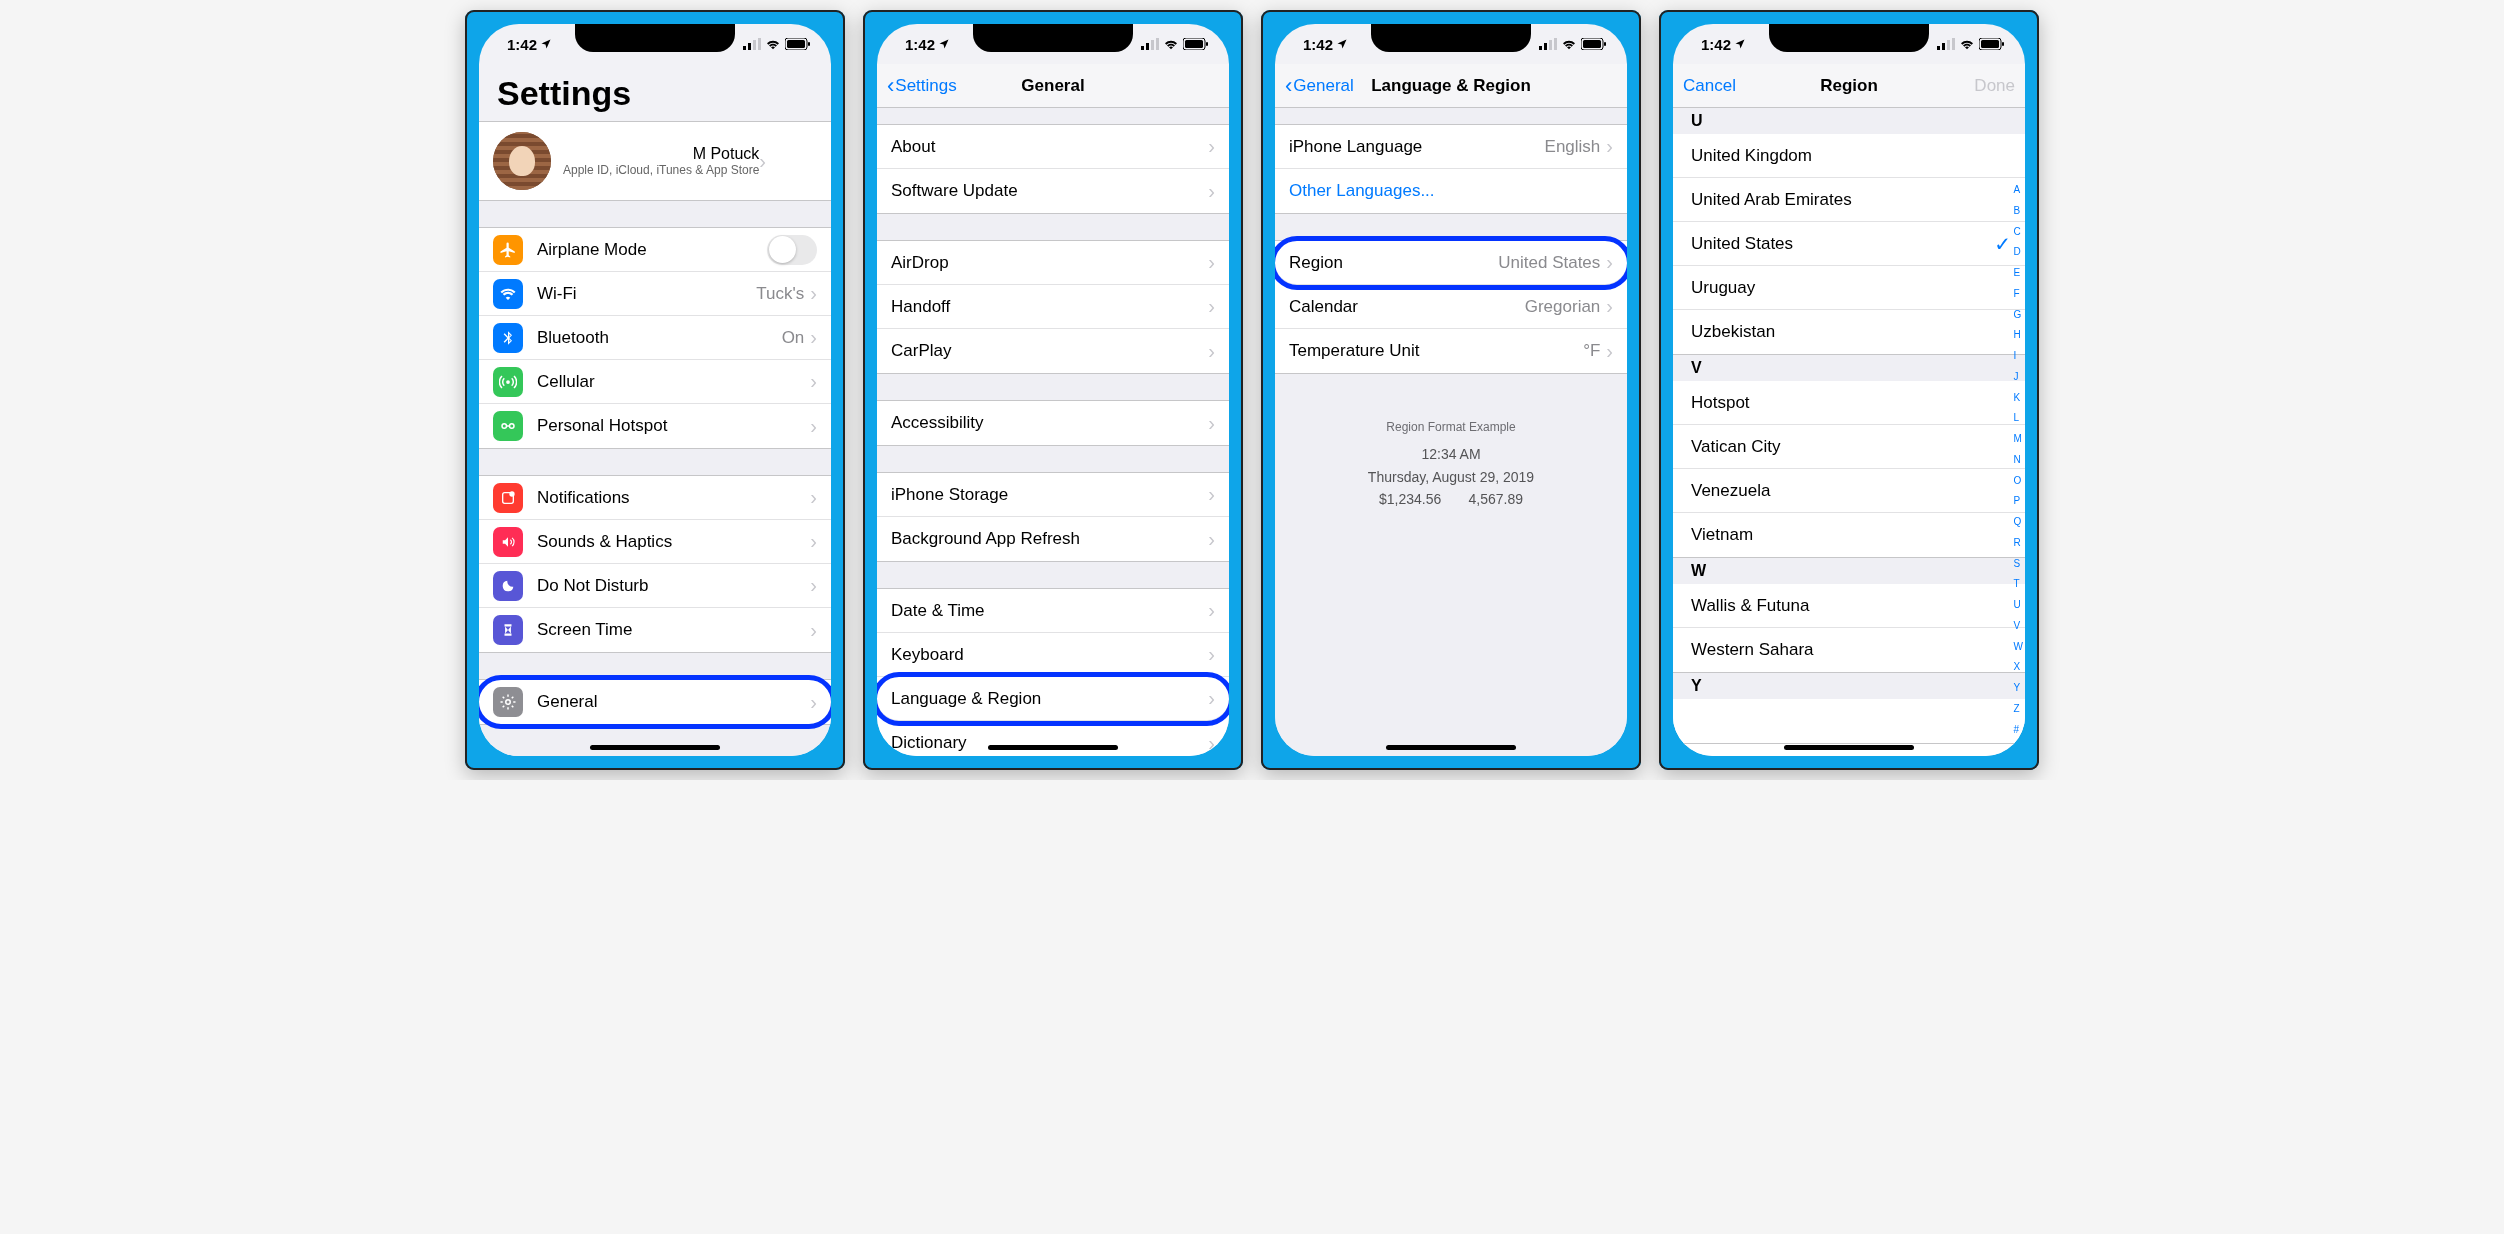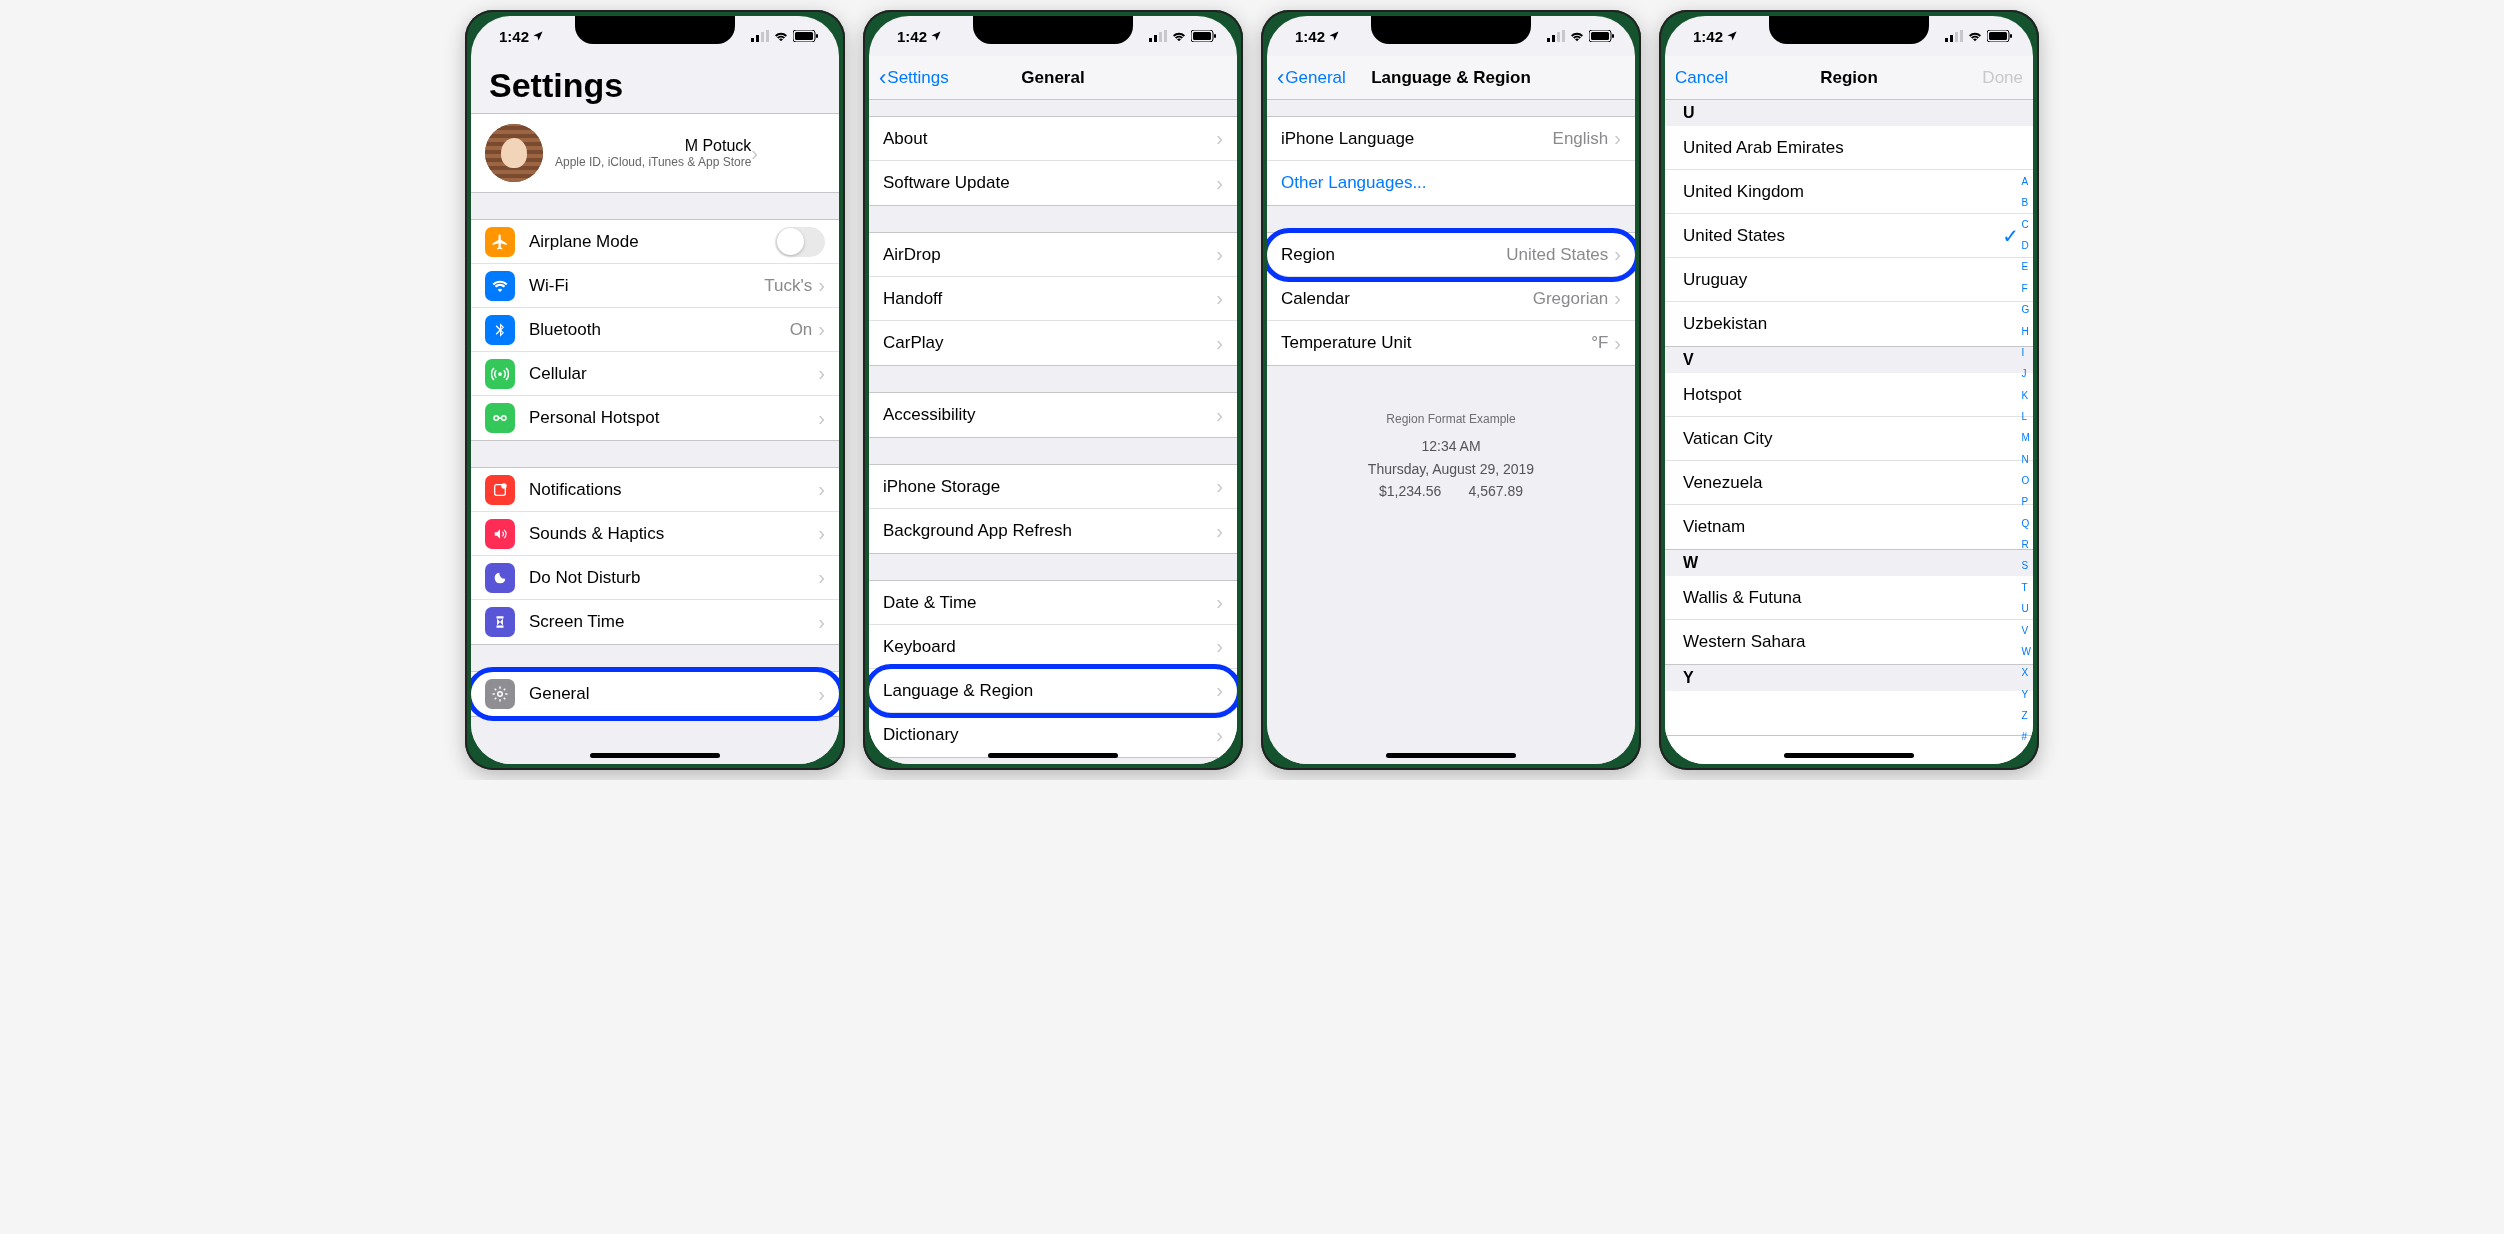--- a/index.html
+++ b/index.html
@@ -7,23 +7,23 @@
     font-family: -apple-system, "Helvetica Neue", Helvetica, Arial, sans-serif;
     background: #f5f5f5;
     display: flex;
     gap: 18px;
     padding: 10px;
     justify-content: center;
   }
   .phone {
     width: 380px;
     height: 760px;
-    background: #14532d;
-    border-radius: 28px;
-    padding: 6px;
+    background: #0ea5e9;
+    border-radius: 9px;
+    padding: 14px;
     box-shadow: 0 6px 20px rgba(0,0,0,0.25), inset 0 0 0 2px #222;
     position: relative;
   }
   .screen {
     width: 100%; height: 100%;
     background: #f2f2f6;
     border-radius: 40px;
     overflow: hidden;
     position: relative;
     display: flex;
@@ -533,24 +533,24 @@
       <div class="back-btn" style="font-size:17px;">
           <span>Cancel</span>
         </div>
       <div class="title">Region</div>
       <div class="nav-right">Done</div>
     </div>
     <div class="content" style="background:#fff;position:relative;">
       <div class="index-header">U</div>
       <div class="section region-list" id="s4u" style="margin-bottom:0;border-top:none;">
           <div class="row region-item">
+            <span class="label">United Kingdom</span>
+          </div>
+          <div class="row region-item">
             <span class="label">United Arab Emirates</span>
-          </div>
-          <div class="row region-item">
-            <span class="label">United Kingdom</span>
           </div>
           <div class="row region-item">
             <span class="label">United States</span>
             <span class="checkmark">✓</span>
           </div>
           <div class="row region-item">
             <span class="label">Uruguay</span>
           </div>
           <div class="row region-item">
             <span class="label">Uzbekistan</span>

